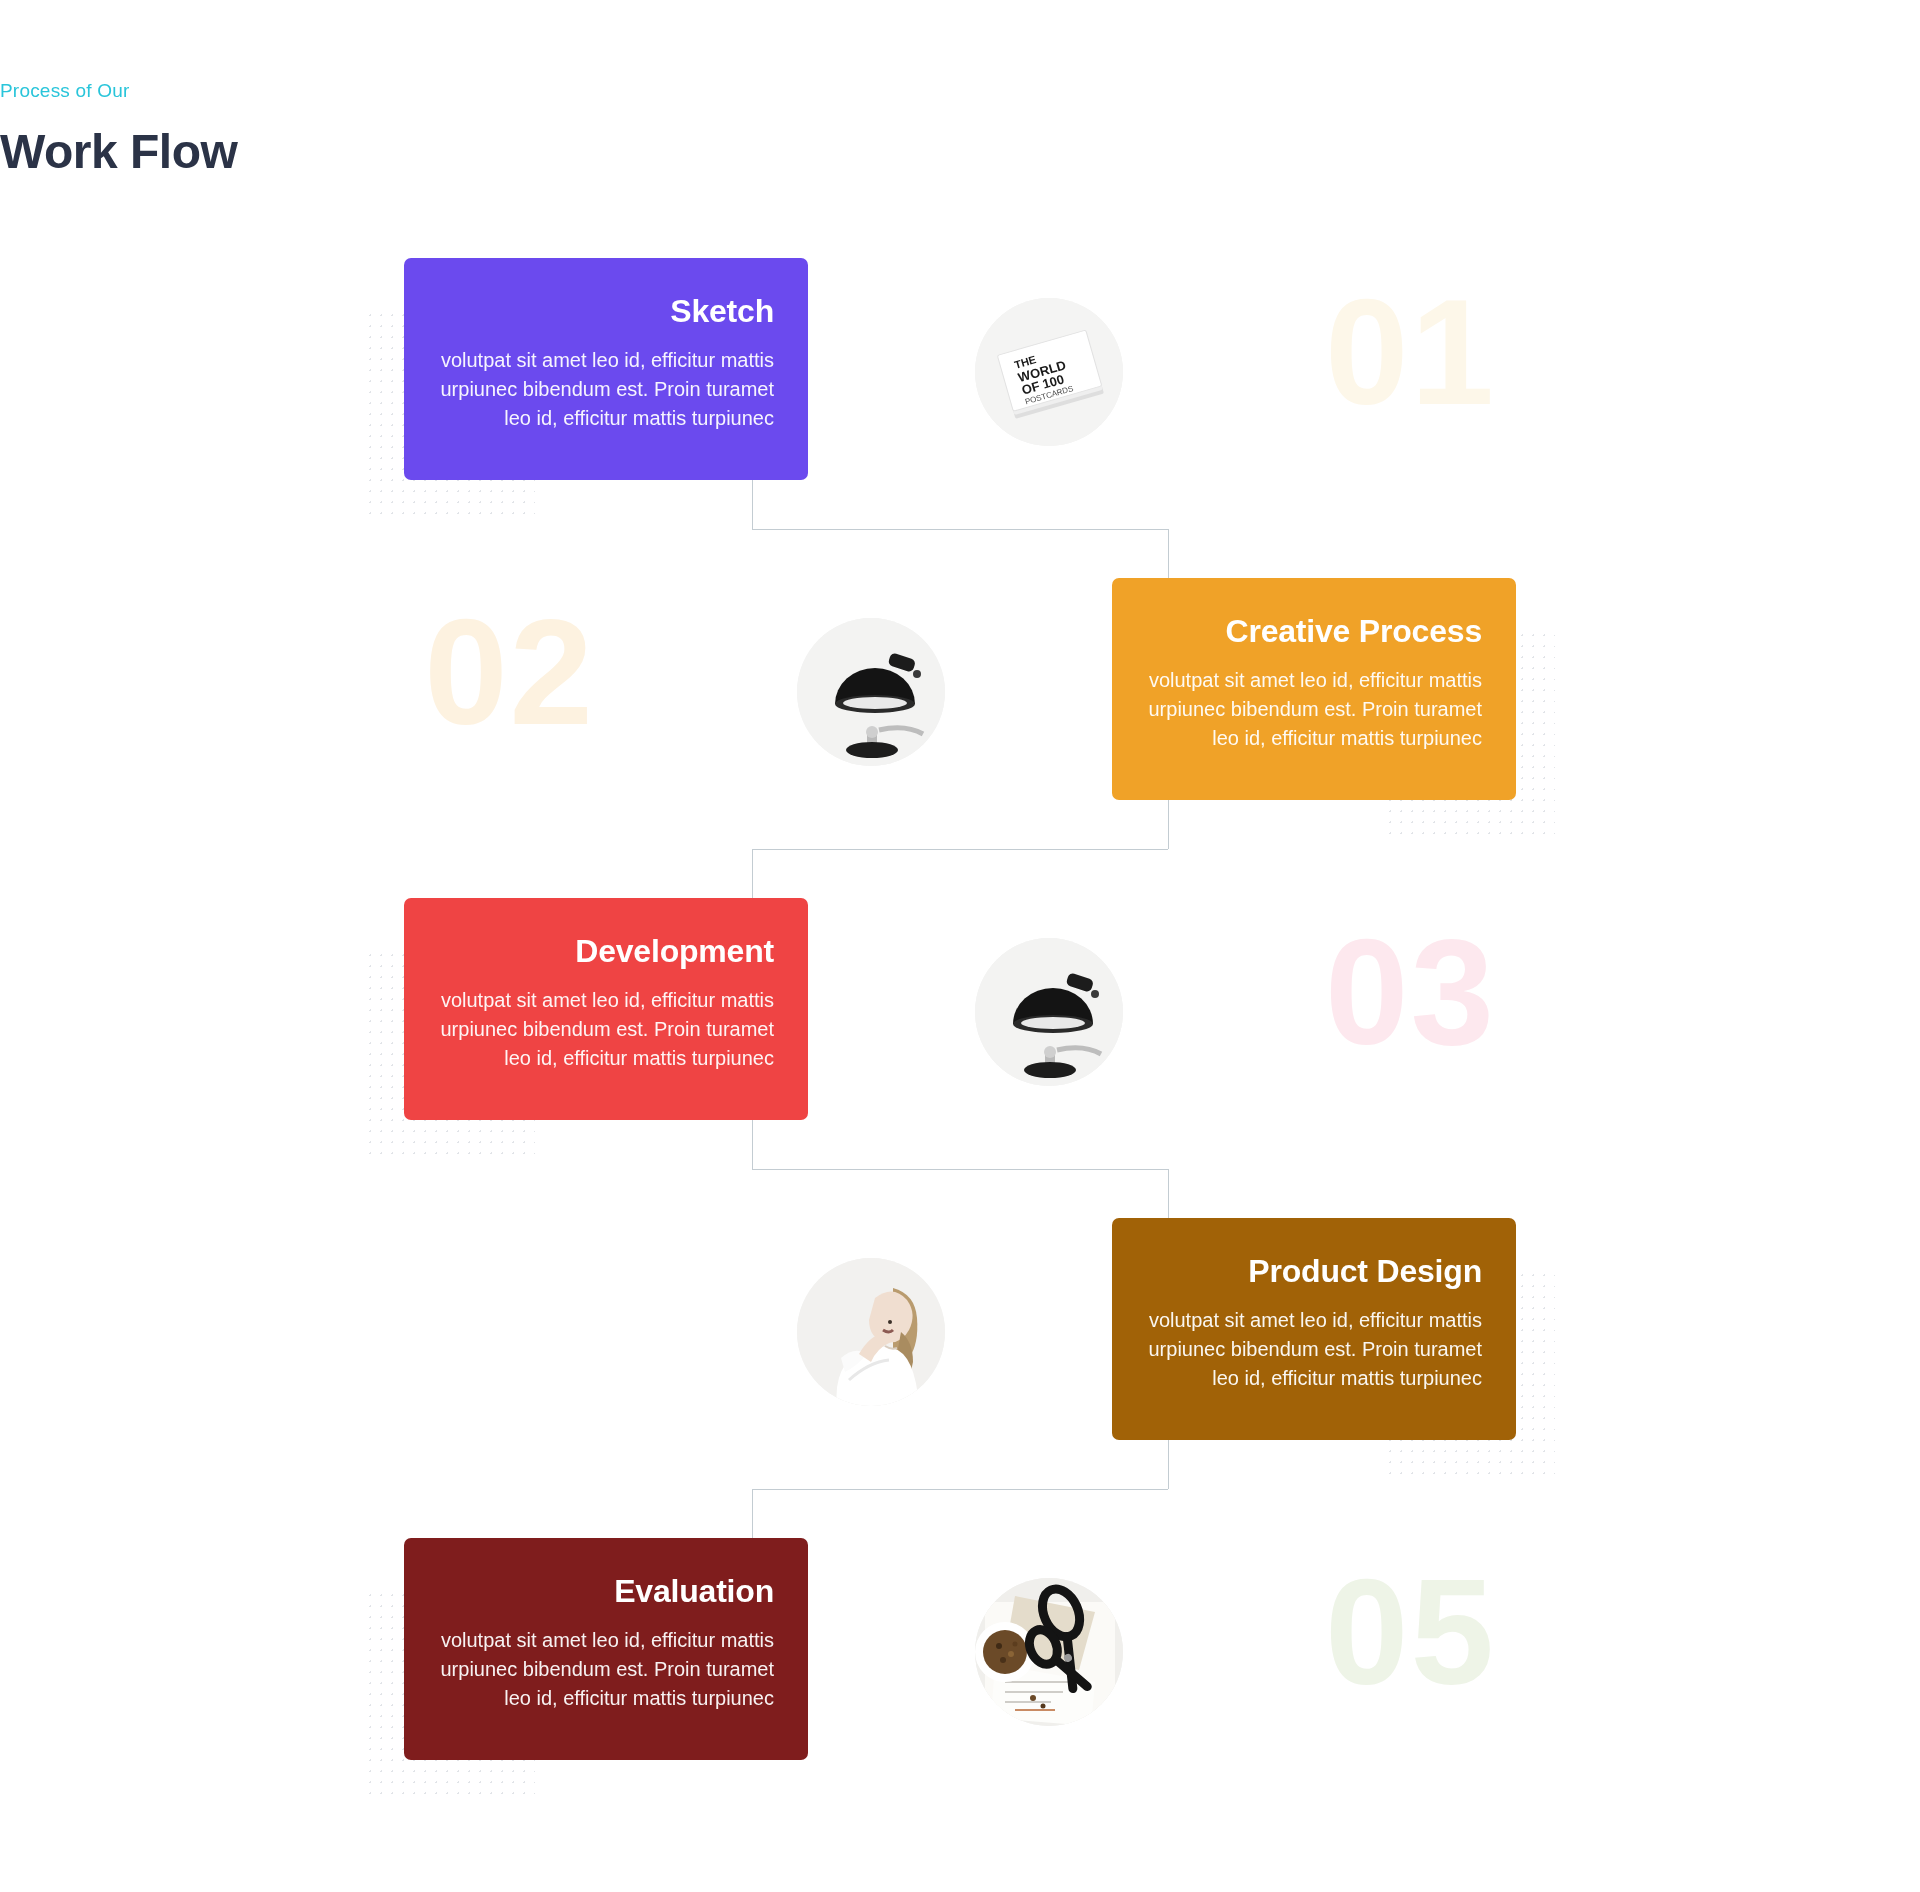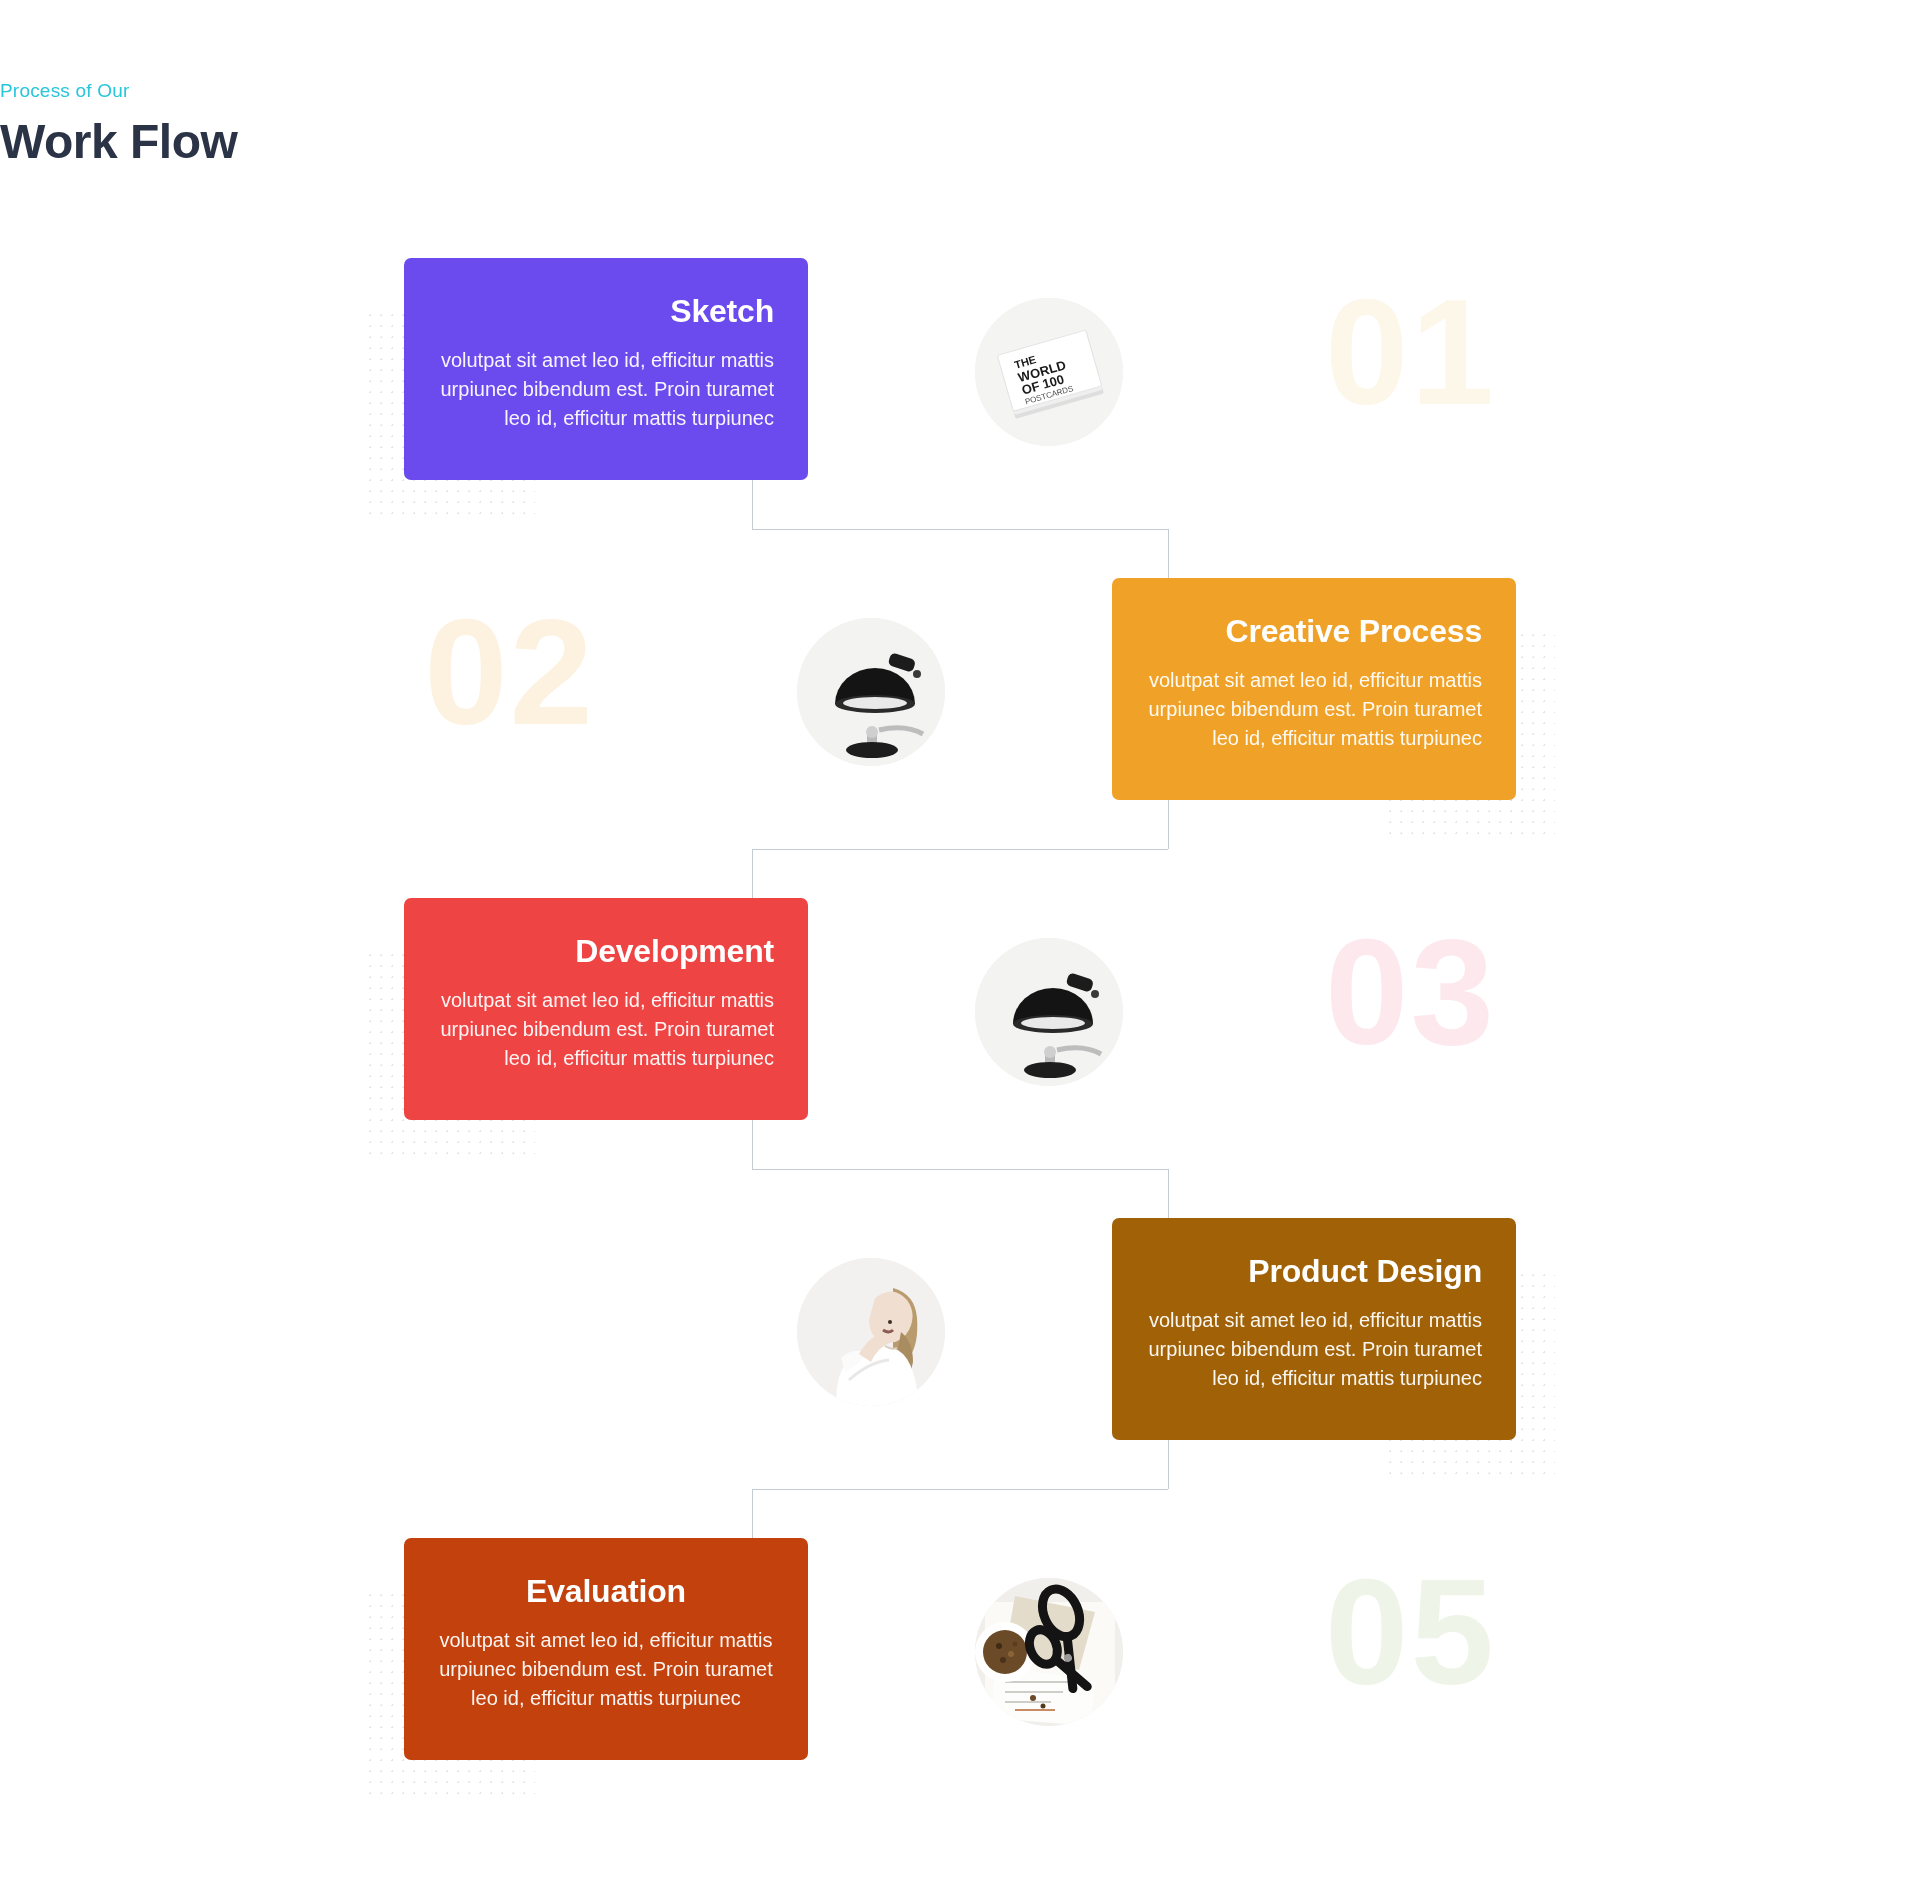--- a/index.html
+++ b/index.html
@@ -31,21 +31,21 @@
     font-weight: 400;
     letter-spacing: 0.2px;
     line-height: 26px;
   }
   .headline {
     color: #2b3347;
     font-size: 48px;
     font-weight: bold;
     letter-spacing: -0.5px;
     line-height: 60px;
-    margin-top: 8px;
+    margin-top: 18px;
   }
 
   
   .flow {
     position: absolute;
     top: 250px;
     left: 0;
     width: 1920px;
   }
 
@@ -259,21 +259,21 @@
       <ellipse cx="102" cy="34" rx="17" ry="25" fill="none" stroke="#141414" stroke-width="9"></ellipse>
       <ellipse cx="72" cy="58" rx="13" ry="18" fill="none" stroke="#141414" stroke-width="9"></ellipse>
       <path d="M98 58 L82 108" stroke="#141414" stroke-width="9" stroke-linecap="round"></path>
       <path d="M78 74 L96 112" stroke="#141414" stroke-width="9" stroke-linecap="round"></path>
       <circle cx="90" cy="78" r="4" fill="#9a9a9a"></circle>
     </g>
     <circle cx="58" cy="120" r="3" fill="#6b4a28"></circle>
             <circle cx="68" cy="128" r="2.5" fill="#55381c"></circle>
   </svg>
         </div>
-        <div class="card" style="background: #c2410c; text-align: center;">
+        <div class="card" style="background: #7f1d1d;">
           <div class="card-title">Evaluation</div>
           <div class="card-text">volutpat sit amet leo id, efficitur mattis urpiunec bibendum est. Proin turamet leo id, efficitur mattis turpiunec</div>
         </div>
       </div>
     </div>
 
 <div class="connector">
       <div class="conn-v" style="left: 752px; top: 480px; height: 49px; background: rgb(195, 204, 210);"></div>
       <div class="conn-h" style="left: 752px; top: 529px; width: 416px; background: rgb(195, 204, 210);"></div>
       <div class="conn-v" style="left: 1168px; top: 529px; height: 49px; background: rgb(195, 204, 210);"></div>

